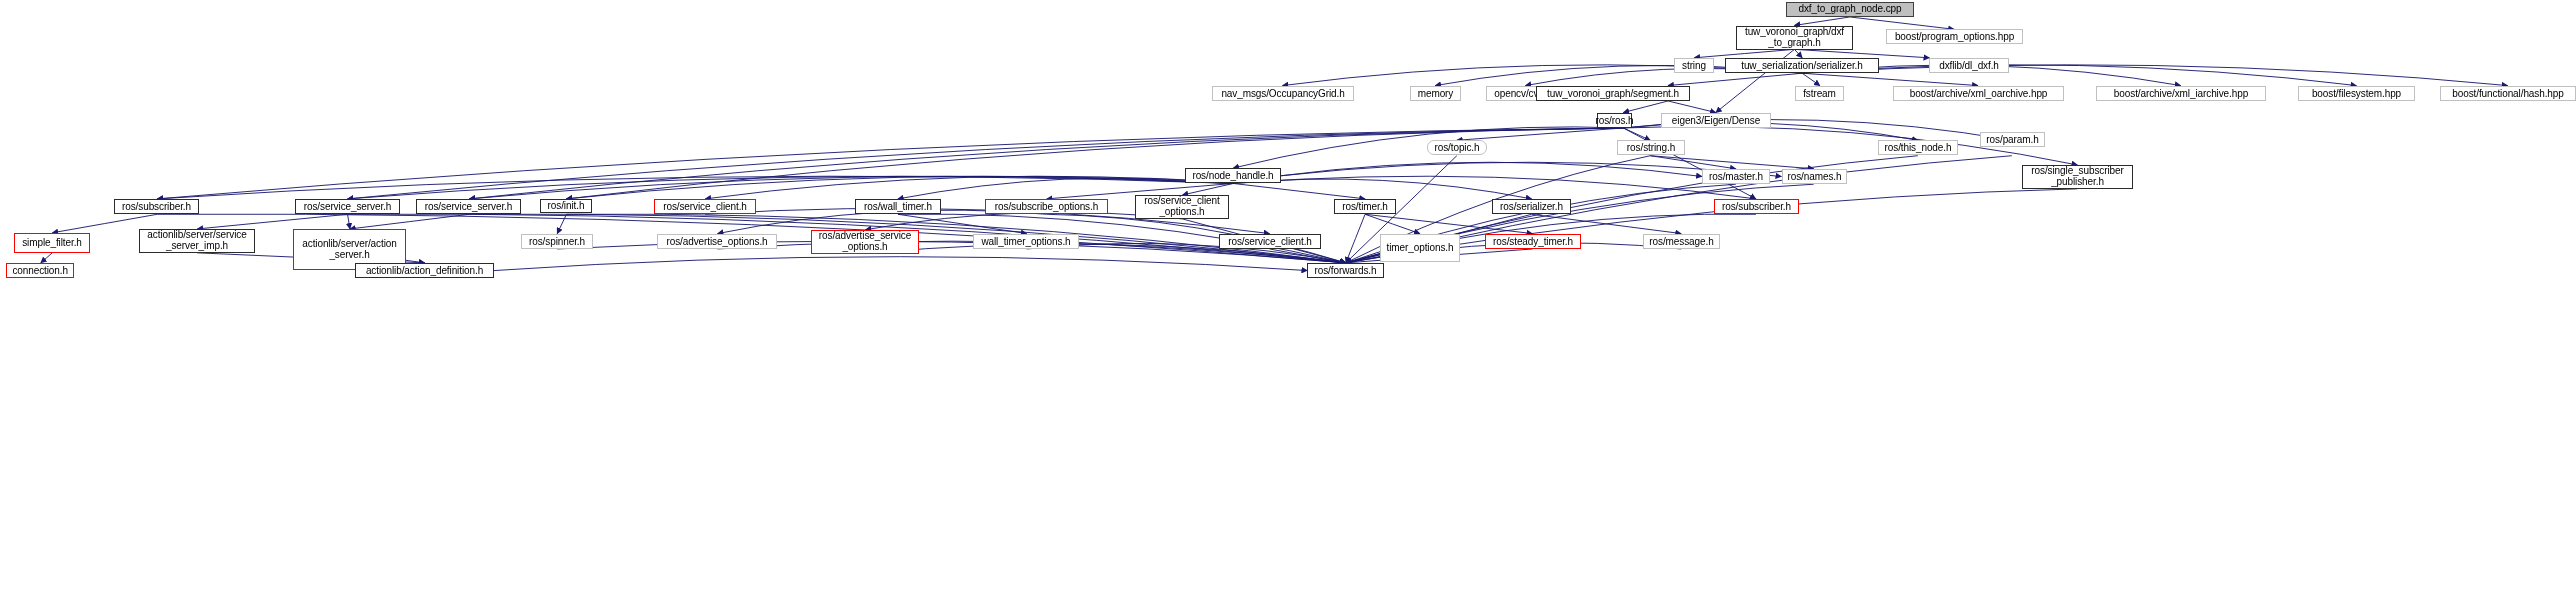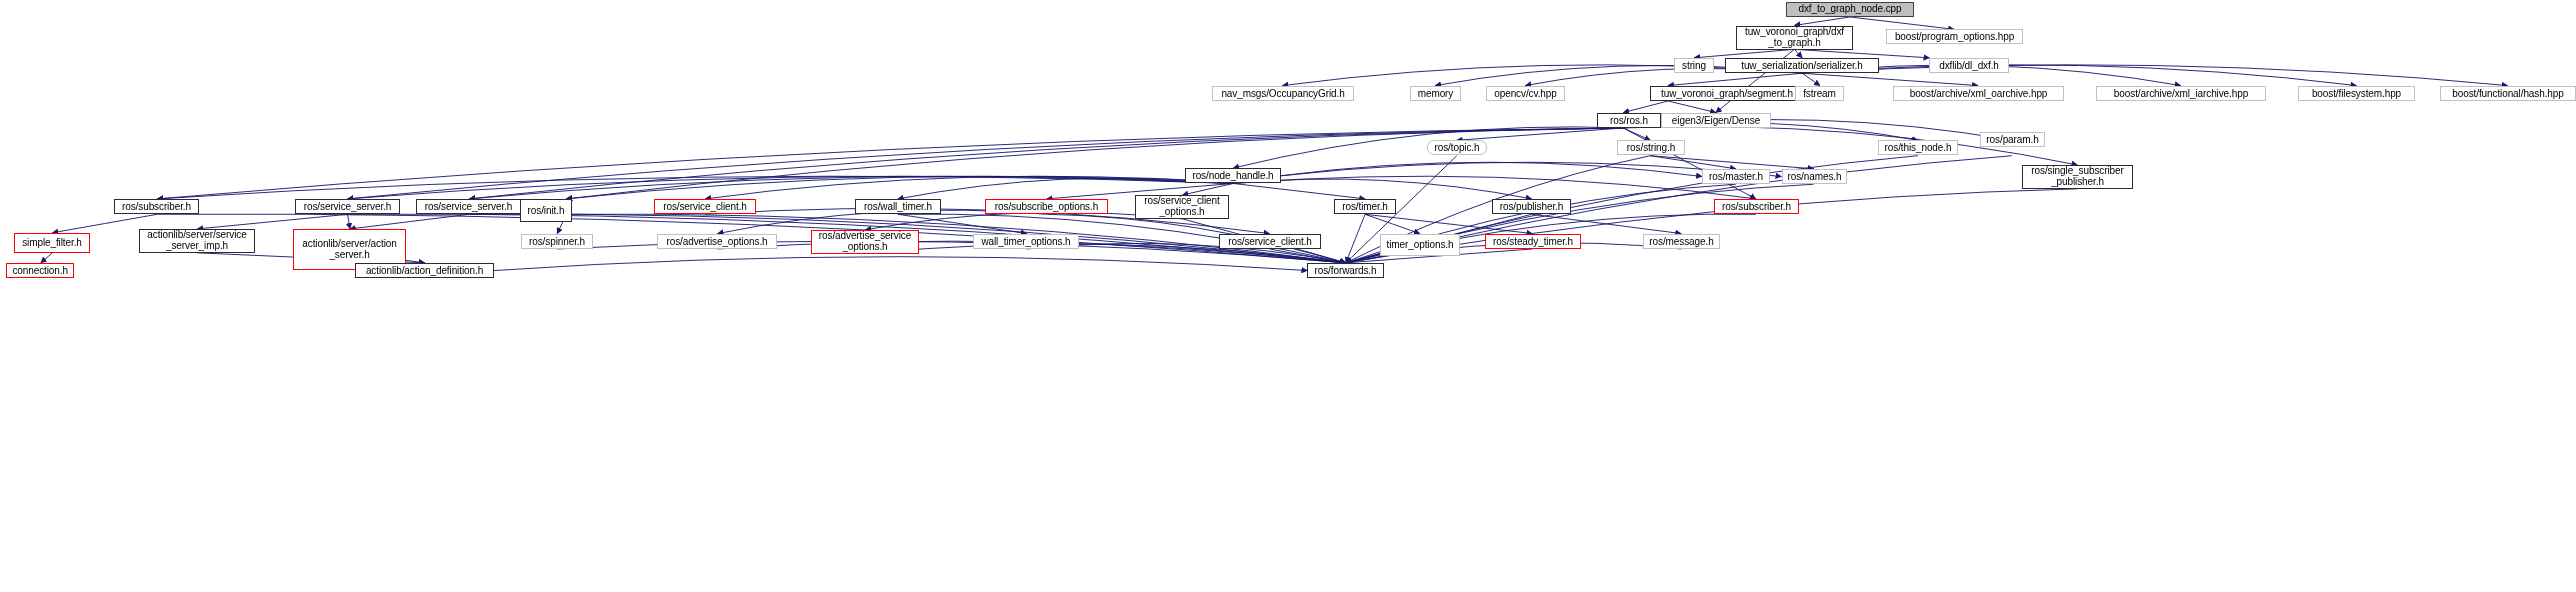--- a/index.html
+++ b/index.html
@@ -135,61 +135,61 @@
       <div class="node root" style="left: 1786px; top: 1.5px; width: 128px; height: 15.4px;">dxf_to_graph_node.cpp</div>
       <div class="node solid two-line" style="left: 1736px; top: 25.5px; width: 117px; height: 24px;">tuw_voronoi_graph/dxf
 _to_graph.h</div>
       <div class="node " style="left: 1886px; top: 29px; width: 137px; height: 15.4px;">boost/program_options.hpp</div>
       <div class="node " style="left: 1674px; top: 58px; width: 40px; height: 15.4px;">string</div>
       <div class="node solid" style="left: 1725px; top: 58px; width: 154px; height: 15.4px;">tuw_serialization/serializer.h</div>
       <div class="node " style="left: 1890px; top: 58px; width: 80px; height: 15.4px; margin-left: 39px;">dxflib/dl_dxf.h</div>
       <div class="node " style="left: 1212px; top: 86px; width: 142px; height: 15.4px;">nav_msgs/OccupancyGrid.h</div>
       <div class="node " style="left: 1410px; top: 86px; width: 51px; height: 15.4px;">memory</div>
       <div class="node " style="left: 1486px; top: 86px; width: 79px; height: 15.4px;">opencv/cv.hpp</div>
-      <div class="node solid" style="left: 1650px; top: 86px; width: 154px; height: 15.4px;">tuw_voronoi_graph/segment.h</div>
+      <div class="node solid" style="left: 1536px; top: 86px; width: 154px; height: 15.4px;">tuw_voronoi_graph/segment.h</div>
       <div class="node " style="left: 1795px; top: 86px; width: 49px; height: 15.4px;">fstream</div>
       <div class="node " style="left: 1893px; top: 86px; width: 171px; height: 15.4px;">boost/archive/xml_oarchive.hpp</div>
       <div class="node " style="left: 2096px; top: 86px; width: 170px; height: 15.4px;">boost/archive/xml_iarchive.hpp</div>
       <div class="node " style="left: 2298px; top: 86px; width: 117px; height: 15.4px;">boost/filesystem.hpp</div>
       <div class="node " style="left: 2440px; top: 86px; width: 136px; height: 15.4px;">boost/functional/hash.hpp</div>
-      <div class="node solid" style="left: 1597px; top: 113px; width: 64px; height: 15.4px;">ros/ros.h</div>
+      <div class="node solid" style="left: 1597px; top: 113px; width: 35px; height: 15.4px;">ros/ros.h</div>
       <div class="node " style="left: 1661px; top: 113px; width: 110px; height: 15.4px;">eigen3/Eigen/Dense</div>
       <div class="node " style="left: 1427px; top: 140px; width: 60px; height: 15.4px; border-radius: 7px;">ros/topic.h</div>
       <div class="node " style="left: 1617px; top: 140px; width: 68px; height: 15.4px;">ros/string.h</div>
       <div class="node " style="left: 1878px; top: 140px; width: 80px; height: 15.4px;">ros/this_node.h</div>
       <div class="node " style="left: 1980px; top: 132px; width: 65px; height: 15.4px;">ros/param.h</div>
       <div class="node " style="left: 1702px; top: 169px; width: 68px; height: 15.4px;">ros/master.h</div>
       <div class="node " style="left: 1782px; top: 169px; width: 65px; height: 15.4px;">ros/names.h</div>
       <div class="node solid two-line" style="left: 2022px; top: 165px; width: 111px; height: 24px;">ros/single_subscriber
 _publisher.h</div>
       <div class="node solid" style="left: 1185px; top: 168px; width: 96px; height: 15.4px;">ros/node_handle.h</div>
       <div class="node solid" style="left: 114px; top: 199px; width: 85px; height: 15.4px;">ros/subscriber.h</div>
       <div class="node solid" style="left: 295px; top: 199px; width: 105px; height: 15.4px;">ros/service_server.h</div>
       <div class="node solid" style="left: 416px; top: 199px; width: 105px; height: 15.4px;">ros/service_server.h</div>
-      <div class="node solid" style="left: 520px; top: 199px; width: 52px; height: 23px;">ros/init.h</div>
+      <div class="node solid" style="left: 540px; top: 199px; width: 52px; height: 14px;">ros/init.h</div>
       <div class="node red" style="left: 654px; top: 199px; width: 102px; height: 15.4px;">ros/service_client.h</div>
       <div class="node solid" style="left: 855px; top: 199px; width: 86px; height: 15.4px;">ros/wall_timer.h</div>
       <div class="node red" style="left: 985px; top: 199px; width: 123px; height: 15.4px;">ros/subscribe_options.h</div>
       <div class="node solid two-line" style="left: 1135px; top: 195px; width: 94px; height: 24px;">ros/service_client
 _options.h</div>
       <div class="node solid" style="left: 1334px; top: 199px; width: 62px; height: 15.4px;">ros/timer.h</div>
-      <div class="node solid" style="left: 1492px; top: 199px; width: 79px; height: 15.4px;">ros/publisher.h</div>
+      <div class="node solid" style="left: 1492px; top: 199px; width: 79px; height: 15.4px;">ros/serializer.h</div>
       <div class="node red" style="left: 1714px; top: 199px; width: 85px; height: 15.4px;">ros/subscriber.h</div>
       <div class="node red" style="left: 14px; top: 233px; width: 76px; height: 20px;">simple_filter.h</div>
       <div class="node solid two-line" style="left: 139px; top: 229px; width: 116px; height: 24px;">actionlib/server/service
 _server_imp.h</div>
       <div class="node red two-line" style="left: 293px; top: 229px; width: 113px; height: 41px;">actionlib/server/action
 _server.h</div>
       <div class="node " style="left: 521px; top: 234px; width: 72px; height: 15.4px;">ros/spinner.h</div>
       <div class="node " style="left: 657px; top: 234px; width: 120px; height: 15.4px;">ros/advertise_options.h</div>
       <div class="node red two-line" style="left: 811px; top: 230px; width: 108px; height: 24px;">ros/advertise_service
 _options.h</div>
       <div class="node " style="left: 973px; top: 234px; width: 106px; height: 15.4px;">wall_timer_options.h</div>
       <div class="node solid" style="left: 1219px; top: 234px; width: 102px; height: 15.4px;">ros/service_client.h</div>
-      <div class="node " style="left: 1380px; top: 234px; width: 80px; height: 22px;">timer_options.h</div>
+      <div class="node " style="left: 1380px; top: 234px; width: 80px; height: 28px;">timer_options.h</div>
       <div class="node red" style="left: 1485px; top: 234px; width: 96px; height: 15.4px;">ros/steady_timer.h</div>
       <div class="node " style="left: 1643px; top: 234px; width: 77px; height: 15.4px;">ros/message.h</div>
       <div class="node red" style="left: 6.2px; top: 263px; width: 68px; height: 15.4px;">connection.h</div>
       <div class="node solid" style="left: 355px; top: 263px; width: 139px; height: 15.4px;">actionlib/action_definition.h</div>
       <div class="node solid" style="left: 1307px; top: 263px; width: 77px; height: 15.4px;">ros/forwards.h</div>
     </div>
 </div>
 
 
 </body></html>

